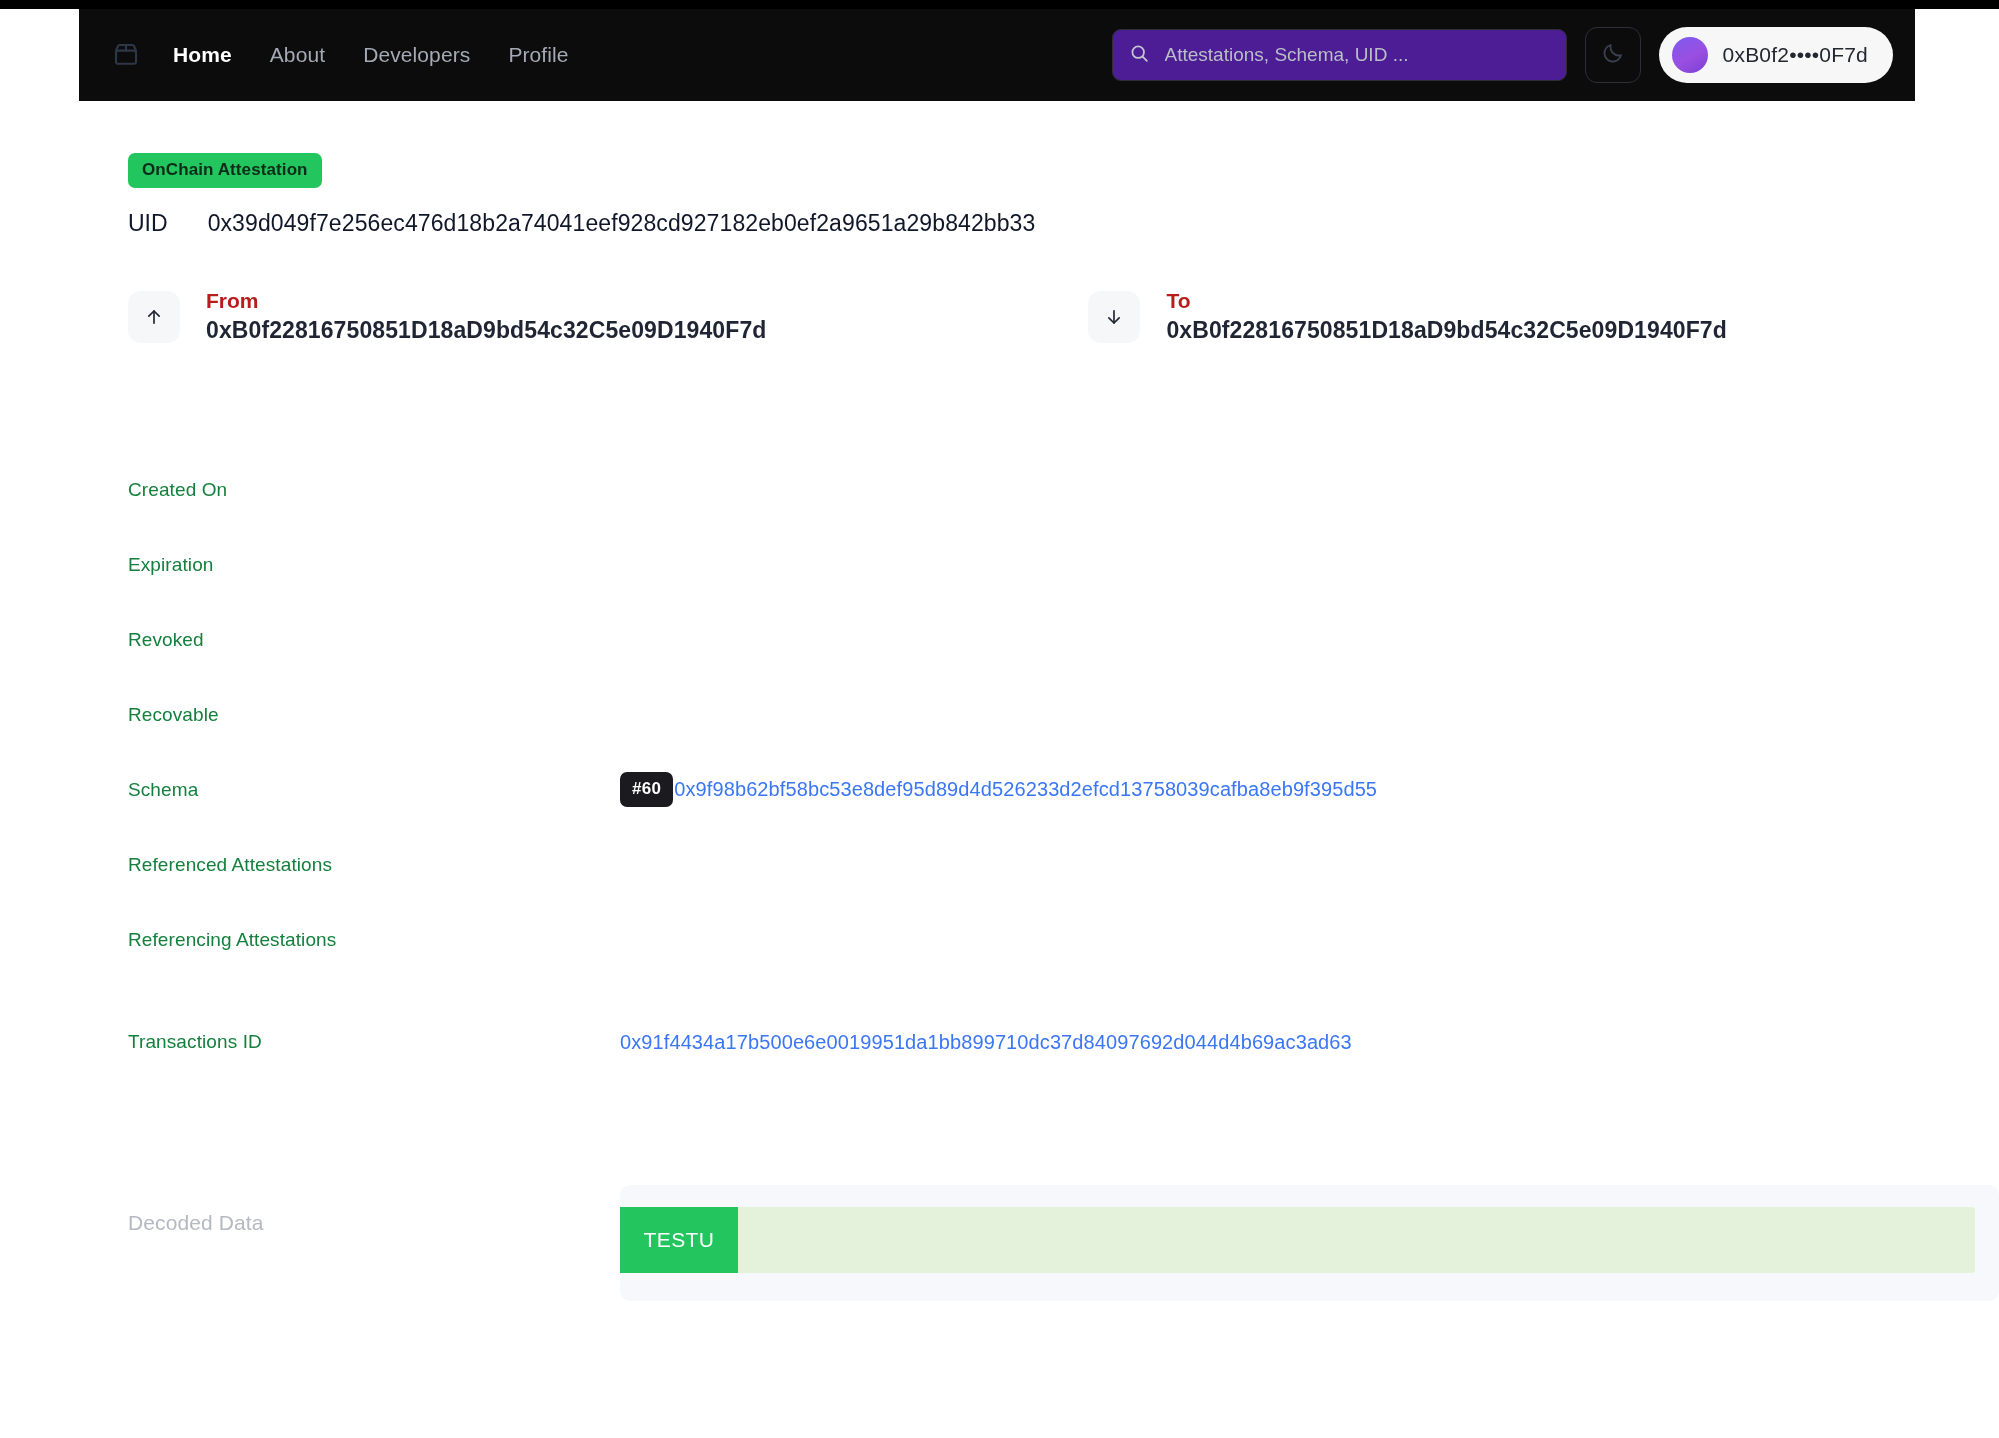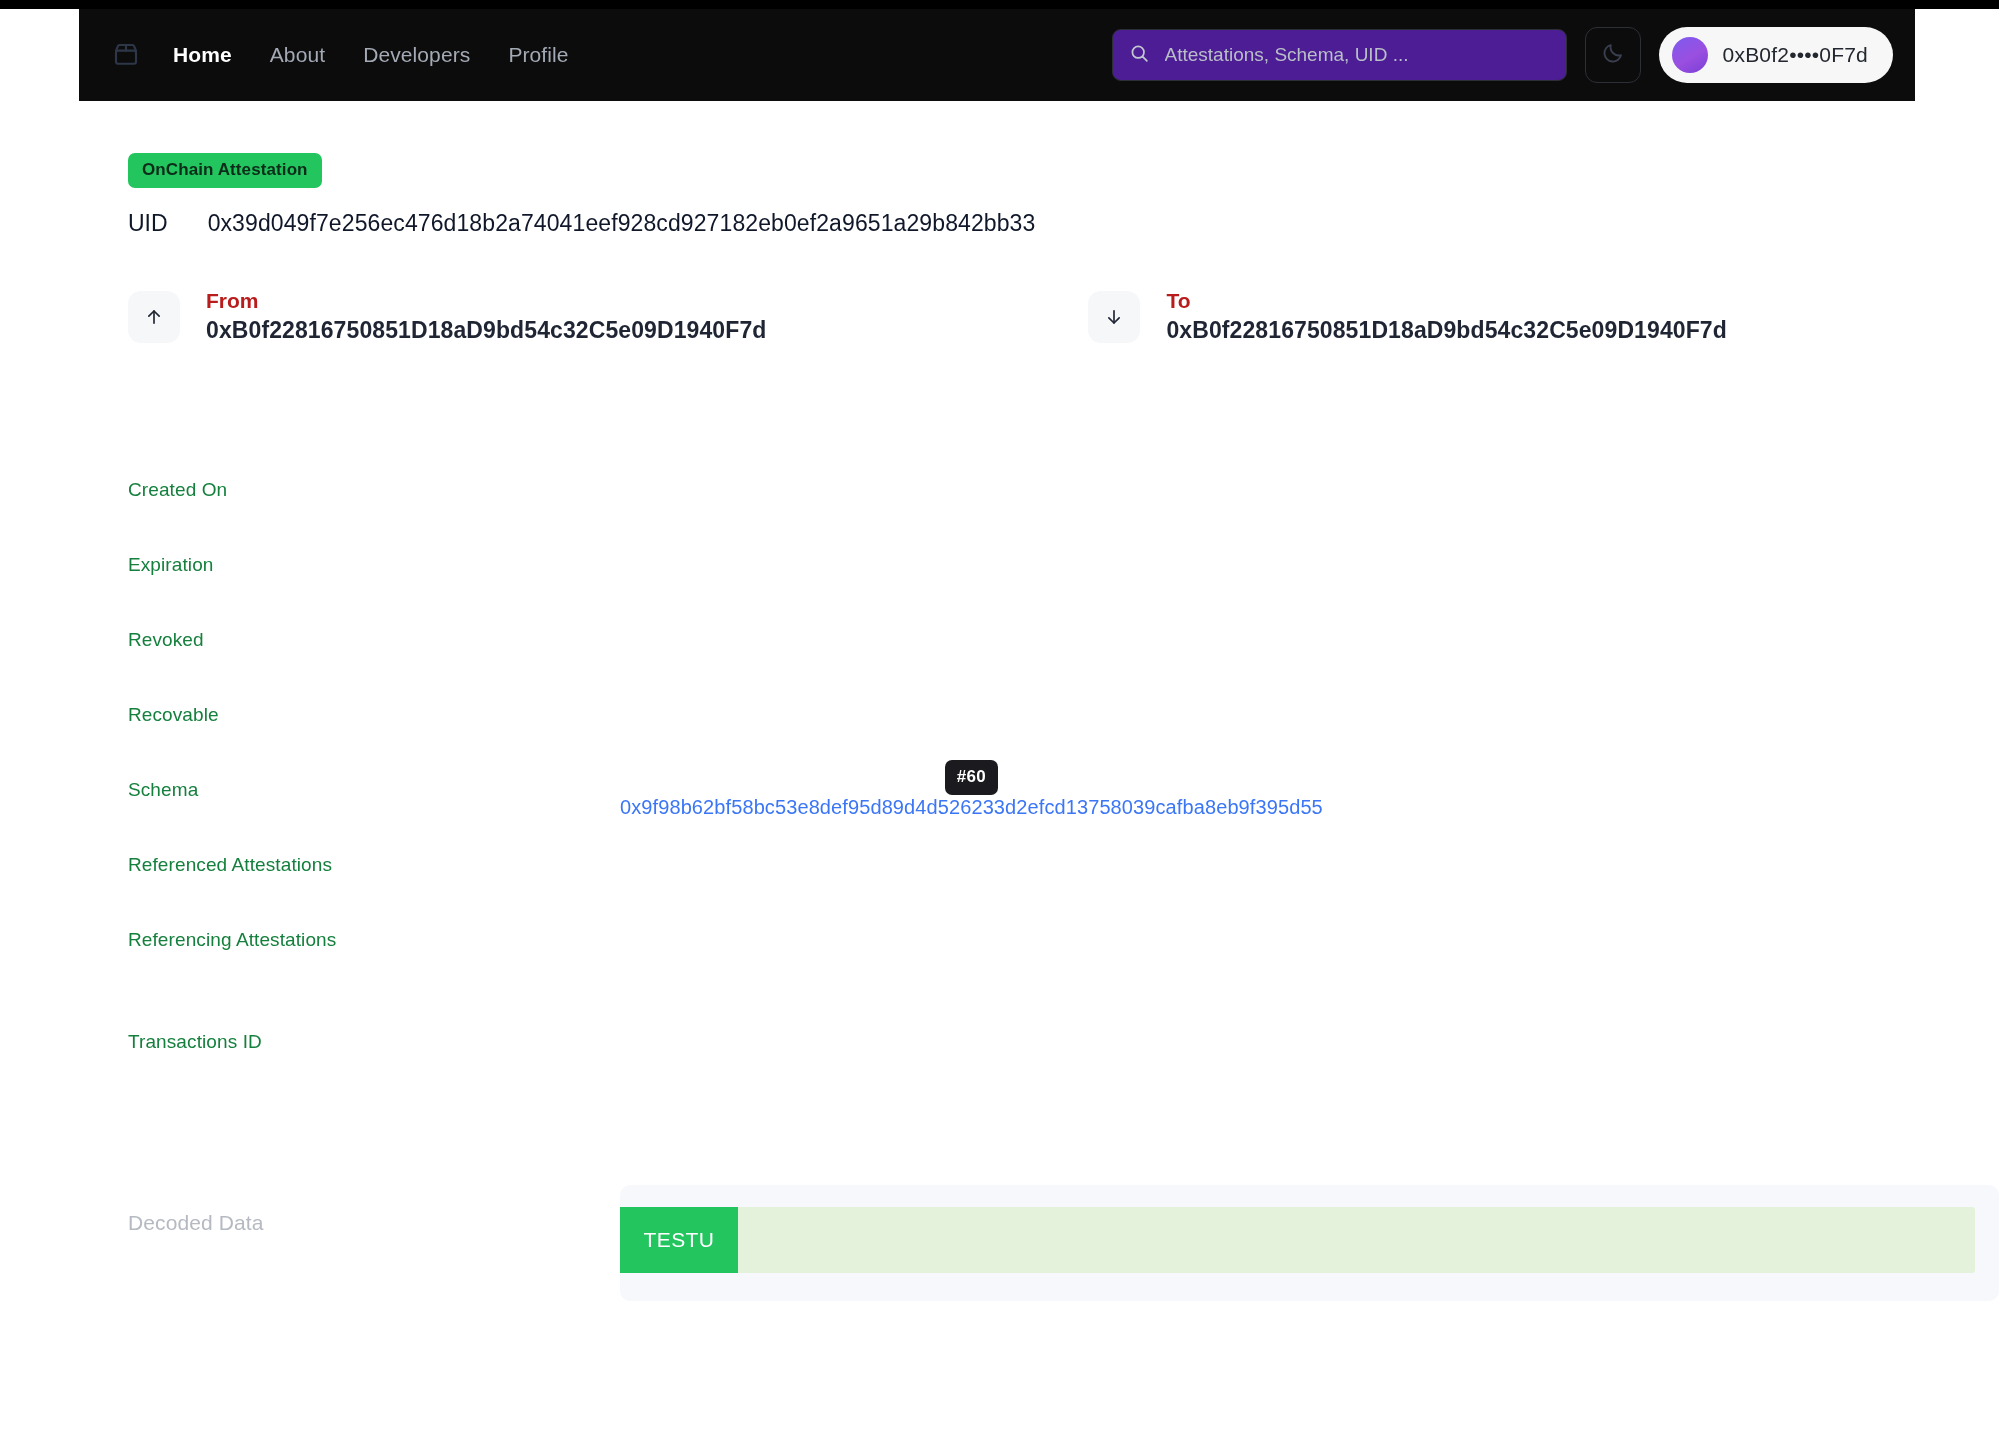--- a/index.html
+++ b/index.html
@@ -207,21 +207,20 @@
     flex: 0 0 492px;
     font-size: 19px;
     color: #15803d;
     letter-spacing: .1px;
   }
   .row-value {
     display: flex;
     align-items: center;
     gap: 1px;
     font-size: 20px;
-    flex-direction: column;
   }
   .schema-chip {
     background: #1b1b1f;
     color: #ffffff;
     font-size: 17px;
     font-weight: 700;
     border-radius: 7px;
     padding: 7px 12px 8px;
     letter-spacing: .3px;
   }
@@ -400,20 +399,23 @@
       <span class="row-value"></span>
     </div>
 
     <div class="row">
       <span class="row-label">Referencing Attestations</span>
       <span class="row-value"></span>
     </div>
 
     <div class="row tall">
       <span class="row-label">Transactions ID</span>
+      <span class="row-value">
+        <span class="hash-link">0x91f4434a17b500e6e0019951da1bb899710dc37d84097692d044d4b69ac3ad63</span>
+      </span>
     </div>
 
   </div>
 
   <div class="decoded">
     <span class="decoded-label">Decoded Data</span>
     <div class="decoded-panel">
       <div class="decoded-band">
         <span class="decoded-tag">TESTU</span>
         <span class="decoded-value"></span>

